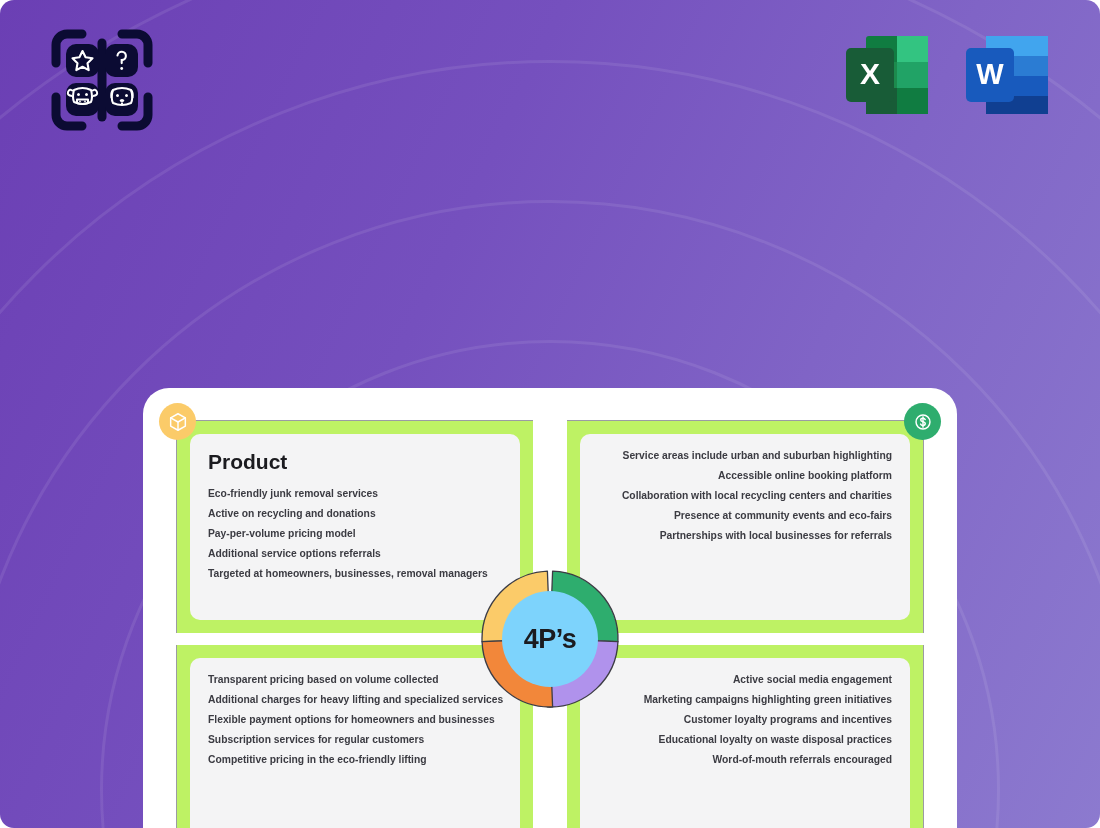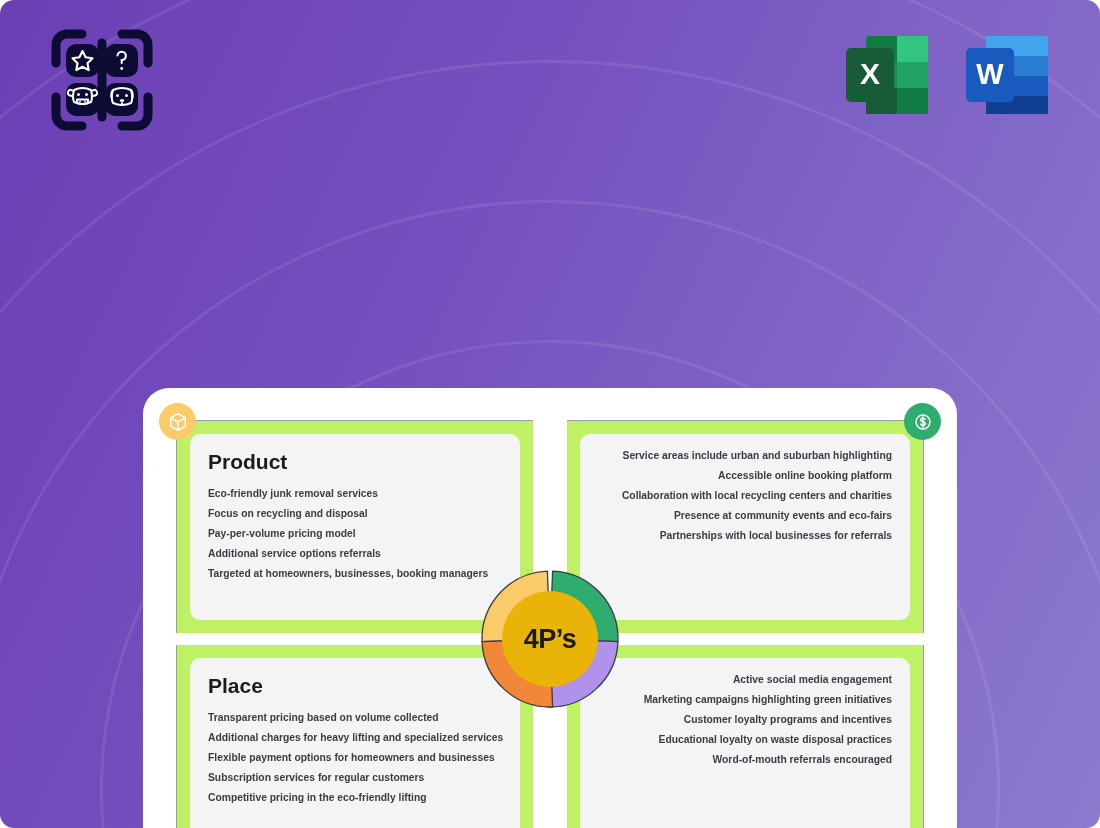--- a/index.html
+++ b/index.html
@@ -158,21 +158,21 @@
     width: 164px;
     height: 164px;
     z-index: 10;
   }
   .donut-hole {
     position: absolute;
     left: 50%; top: 50%;
     transform: translate(-50%, -50%);
     width: 96px; height: 96px;
     border-radius: 50%;
-    background: #eab308;
+    background: #7dd3fc;
     display: flex;
     align-items: center;
     justify-content: center;
     z-index: 3;
   }
   .donut-label {
     font-size: 27px;
     font-weight: 800;
     color: #1b1b1f;
     letter-spacing: -0.5px;
@@ -273,24 +273,24 @@
         <div class="badge b-tl" style="background:#FBCB69;">
           <svg viewBox="0 0 24 24" width="22" height="22" fill="none" stroke="#ffffff" stroke-width="1.6" stroke-linejoin="round" stroke-linecap="round">
             <path d="M12 3 L20 7.5 V16.5 L12 21 L4 16.5 V7.5 Z"></path>
             <path d="M4 7.5 L12 12 L20 7.5"></path>
             <path d="M12 12 V21"></path>
           </svg>
         </div>
         <div class="inner">
           <div class="q-title">Product</div>
           <div class="q-item">Eco-friendly junk removal services</div>
-          <div class="q-item">Focus on recycling and disposal</div>
+          <div class="q-item">Active on recycling and donations</div>
           <div class="q-item">Pay-per-volume pricing model</div>
           <div class="q-item">Additional service options referrals</div>
-          <div class="q-item">Targeted at homeowners, businesses, booking managers</div>
+          <div class="q-item">Targeted at homeowners, businesses, removal managers</div>
         </div>
       </div>
 
       <div class="quad tr">
         <div class="badge b-tr" style="background:#2EAD6E;">
           <svg viewBox="0 0 24 24" width="22" height="22" fill="none" stroke="#ffffff" stroke-width="1.6" stroke-linecap="round">
             <circle cx="12" cy="12" r="7.6"></circle>
             <path d="M14.4 9.3 a2.6 2.6 0 0 0 -2.4 -1.3 c-1.5 0 -2.5 .8 -2.5 1.9 c0 2.6 5 1.1 5 3.8 c0 1.2 -1.1 2 -2.6 2 a2.7 2.7 0 0 1 -2.5 -1.4"></path>
             <path d="M12 6.4 V17.6"></path>
           </svg>
@@ -300,21 +300,20 @@
           <div class="q-item">Accessible online booking platform</div>
           <div class="q-item">Collaboration with local recycling centers and charities</div>
           <div class="q-item">Presence at community events and eco-fairs</div>
           <div class="q-item">Partnerships with local businesses for referrals</div>
         </div>
       </div>
 
       <div class="quad bl">
 
         <div class="inner">
-          <div class="q-title">Place</div>
           <div class="q-item">Transparent pricing based on volume collected</div>
           <div class="q-item">Additional charges for heavy lifting and specialized services</div>
           <div class="q-item">Flexible payment options for homeowners and businesses</div>
           <div class="q-item">Subscription services for regular customers</div>
           <div class="q-item">Competitive pricing in the eco-friendly lifting</div>
         </div>
       </div>
 
       <div class="quad br">
 

